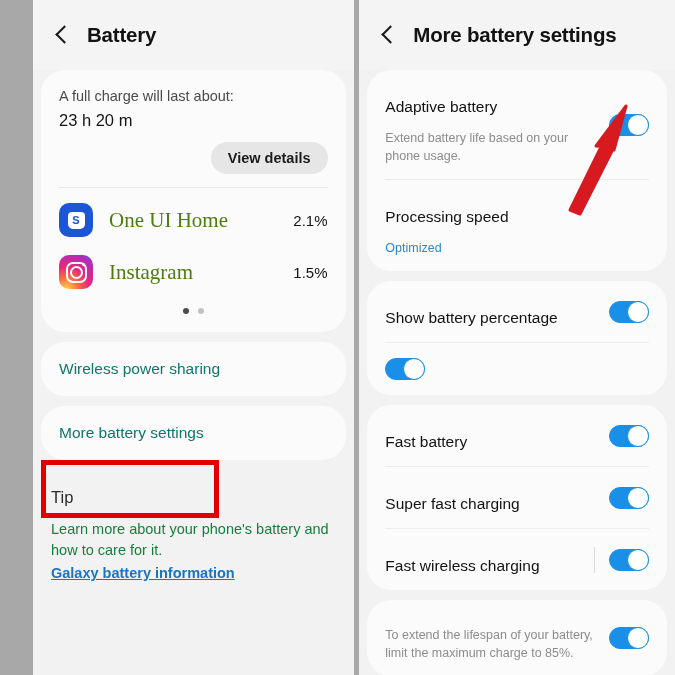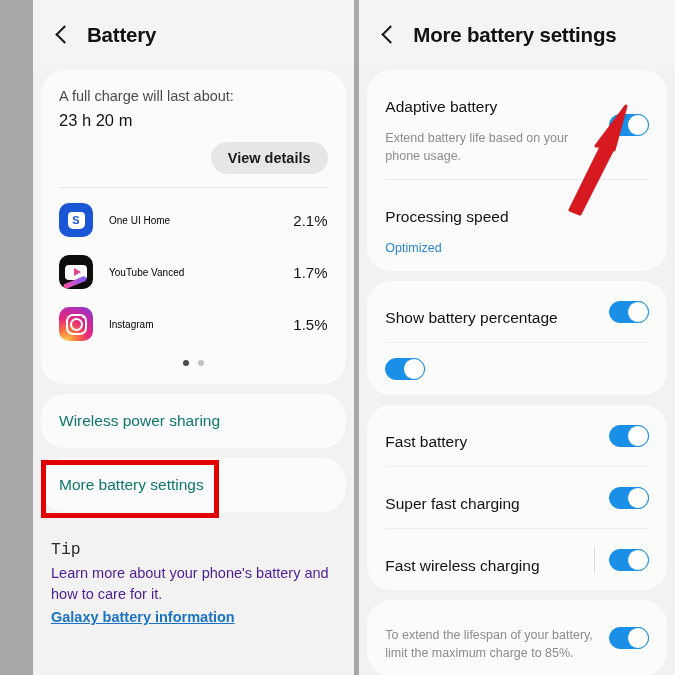--- a/index.html
+++ b/index.html
@@ -163,22 +163,23 @@
     border-radius: 50%;
   }
   .icon-ig .dot {
     position: absolute;
     top: 8px; right: 8px;
     width: 3px; height: 3px;
     background: #fff; border-radius: 50%;
   }
   .app-name {
     flex: 1;
-    font-size: 10px;
-    color: #000000;
+    font-size: 21px;
+    color: #4d7c0f;
+    font-family: Liberation Serif, serif;
   }
   .app-pct {
     font-size: 15px;
     color: #141414;
   }
   .dots {
     display: flex; justify-content: center; align-items: center;
     gap: 9px;
     padding: 10px 0 18px 0;
   }
@@ -194,26 +195,25 @@
     cursor: pointer;
   }
 
   
   .tip {
     padding: 18px 18px 0 18px;
   }
   .tip-title {
     font-size: 16.5px;
     color: #2c2c2c;
-    margin-bottom: 4px;
-    font-family: Liberation Mono, monospace;
+    margin-bottom: 12px;
   }
   .tip-body {
     font-size: 14.5px;
-    color: #4c1d95;
+    color: #15803d;
     line-height: 21px;
   }
   .tip-link {
     display: inline-block;
     margin-top: 4px;
     font-size: 14.5px;
     color: #1a73c7;
     text-decoration: underline;
     font-weight: bold;
     cursor: pointer;
@@ -305,28 +305,20 @@
       <div class="applist">
 
         <div class="app-row">
           <div class="app-icon icon-oneui">
             <div class="house">S</div>
           </div>
           <div class="app-name">One UI Home</div>
           <div class="app-pct">2.1%</div>
         </div>
 
-        <div class="app-row">
-          <div class="app-icon icon-yt">
-            <div class="ytbody"></div>
-            <div class="swoosh"></div>
-          </div>
-          <div class="app-name">YouTube Vanced</div>
-          <div class="app-pct">1.7%</div>
-        </div>
 
         <div class="app-row">
           <div class="app-icon icon-ig">
             <div class="ring"></div>
             <div class="dot"></div>
           </div>
           <div class="app-name">Instagram</div>
           <div class="app-pct">1.5%</div>
         </div>
 

